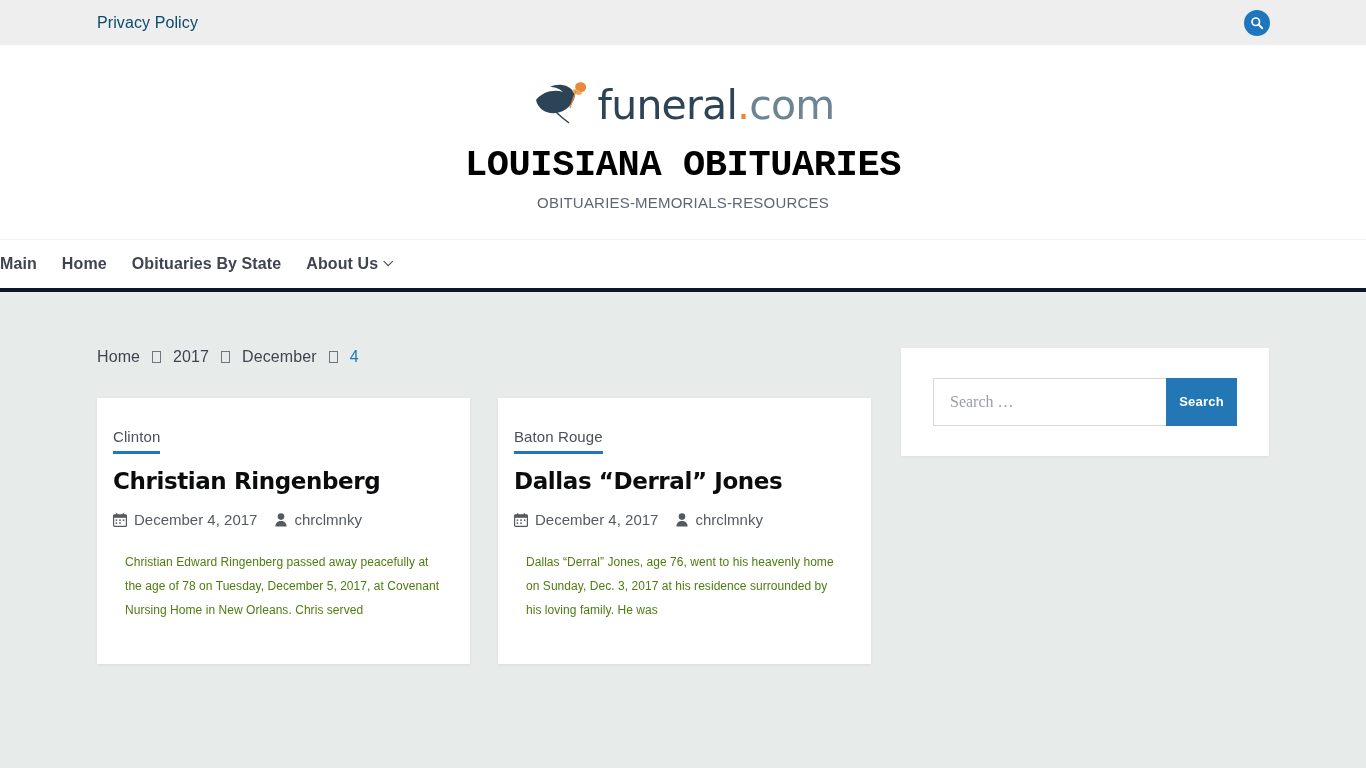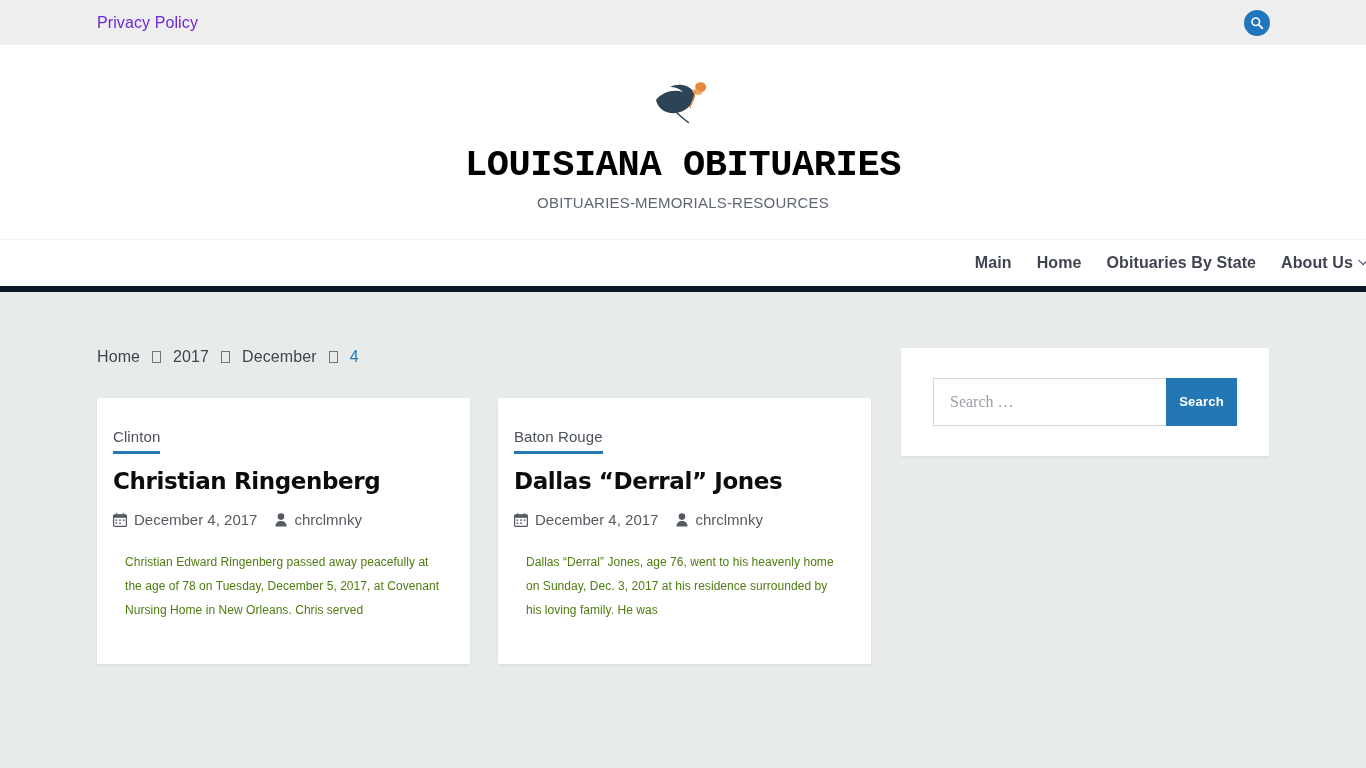--- a/index.html
+++ b/index.html
@@ -17,21 +17,21 @@
   .topbar {
     height: 45px;
     background: #eeeeee;
     display: flex;
     align-items: center;
     padding: 0 96px 0 97px;
     position: relative;
   }
   .topbar-link {
     font-size: 16px;
-    color: #6d28d9;
+    color: #0c4a6e;
     letter-spacing: .1px;
     text-decoration: none;
     cursor: pointer;
   }
   .topbar-spacer { flex: 1; }
   .search-toggle {
     width: 26px; height: 26px;
     border-radius: 50%;
     background: #1f76bc;
     display: flex; align-items: center; justify-content: center;
@@ -78,25 +78,25 @@
   .site-tagline {
     font-size: 15px;
     color: #5f6672;
     letter-spacing: .2px;
     margin: 0;
   }
 
   
   .mainnav {
     background: #ffffff;
-    border-bottom: 6px solid #0f172a;
+    border-bottom: 4px solid #0f172a;
     height: 52px;
     display: flex;
     align-items: center;
-    justify-content: flex-end;
+    justify-content: flex-start;
   }
   .navlist {
     list-style: none;
     margin: 0; padding: 0;
     display: flex;
     align-items: center;
     gap: 25px;
   }
   .navlist li { display: block; }
   .navlink {
@@ -276,20 +276,21 @@
   <div class="logo-wrap">
     <span>
       <svg width="62" height="50" viewBox="0 0 62 50" aria-hidden="true">
         <path d="M4 22 C10 14, 22 11, 31 14 C27 10, 22 9, 18 9 C25 5, 36 6, 41 13 L43 18 C41 27, 33 34, 24 35 C14 36, 6 31, 4 22 Z" fill="#2d4356"></path>
         <path d="M24 34 C28 38, 33 42, 37 45" stroke="#2d4356" stroke-width="1.4" fill="none"></path>
         <path d="M44 6 C48 3, 53 4, 54 8 C55 12, 51 15, 47 14 C44 13, 42 9, 44 6 Z" fill="#e8883a"></path>
         <path d="M40 12 C44 10, 49 12, 50 16 C46 18, 41 16, 40 12 Z" fill="#f0a55d"></path>
         <path d="M44 13 C42 18, 40 24, 38 30" stroke="#e8883a" stroke-width="1.2" fill="none"></path>
       </svg>
     </span>
+    <span class="logo-word"><span class="f-main">funeral</span><span class="f-dot">.</span><span class="f-com">com</span></span>
   </div>
   <h1 class="site-title">LOUISIANA OBITUARIES</h1>
   <p class="site-tagline">OBITUARIES-MEMORIALS-RESOURCES</p>
 </header>
 
 <nav class="mainnav">
   <ul class="navlist">
     <li>
       <a class="navlink" href="#">
           <span>Main</span>

